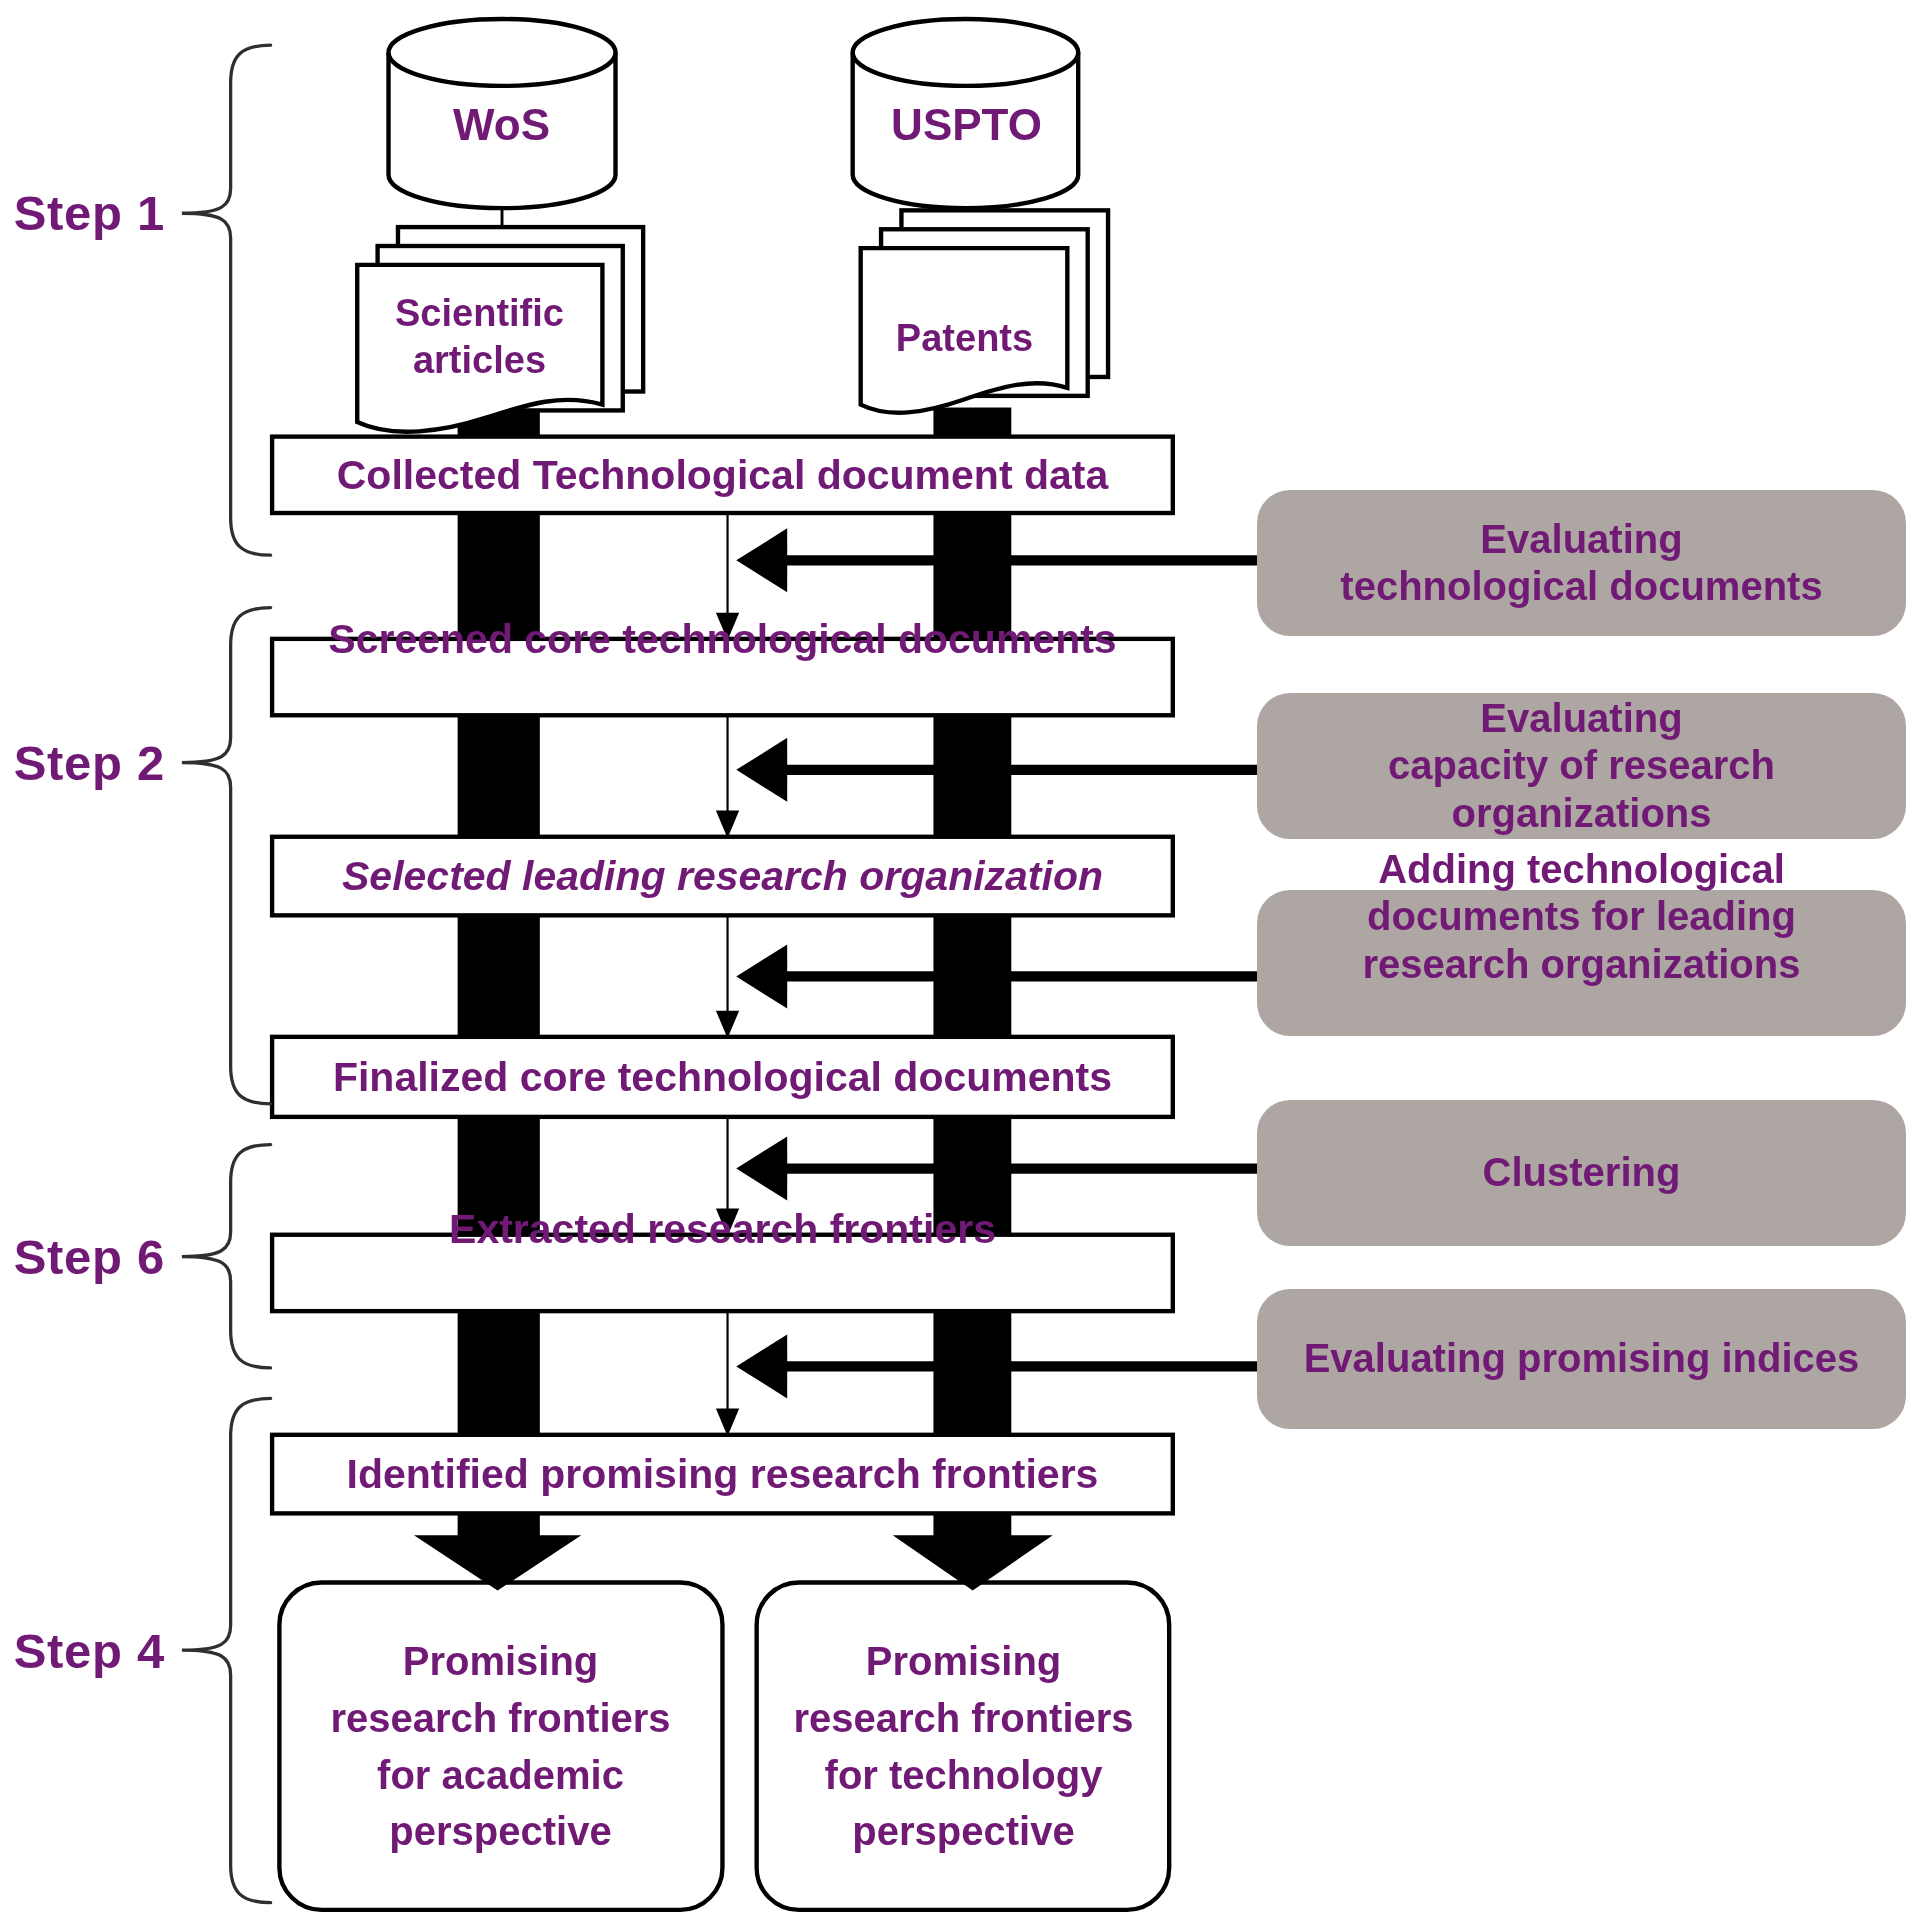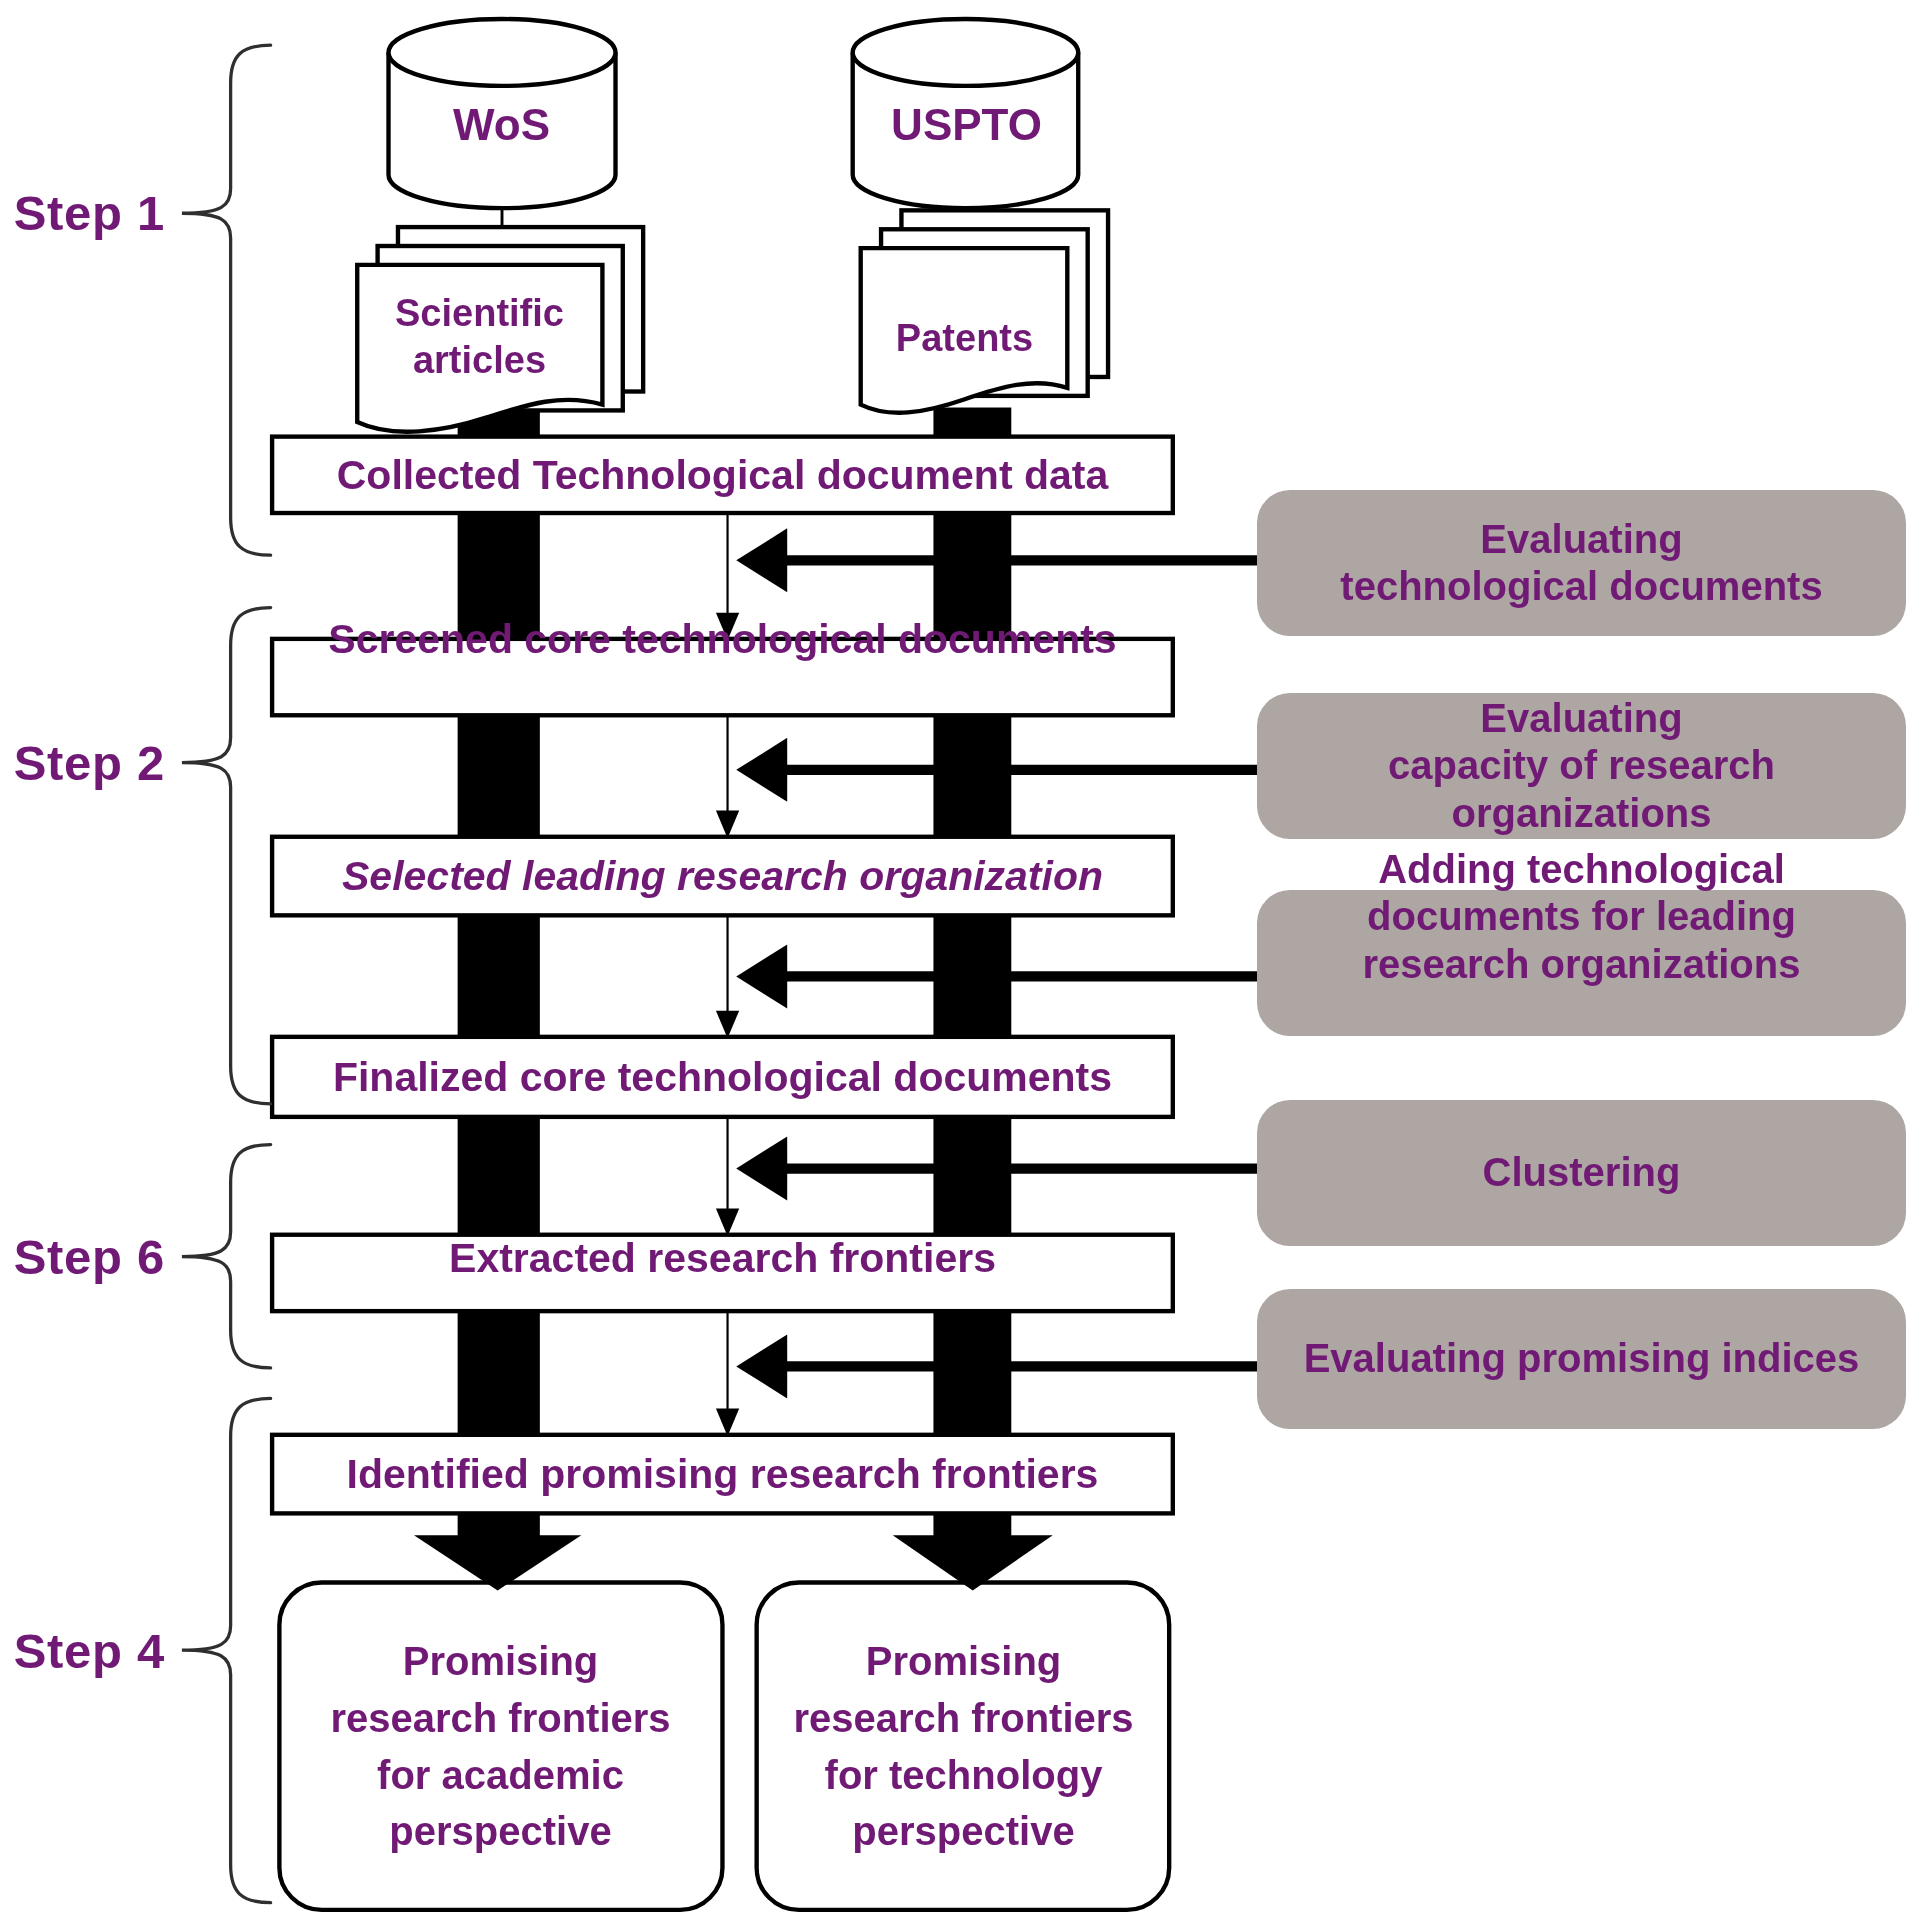--- a/index.html
+++ b/index.html
@@ -165,21 +165,21 @@
   <div class="txt cyl-label" style="left:859px;top:96px;width:215px;height:58px;">USPTO</div>
 
   <div class="txt doc-label" style="left:357px;top:282px;width:245px;height:109px;">Scientific
 articles</div>
   <div class="txt doc-label" style="left:861px;top:306px;width:207px;height:65px;">Patents</div>
 
   <div class="txt pipe-label" style="top:437px;height:76px;">Collected Technological document data</div>
   <div class="txt pipe-label" style="top:601px;height:76px;">Screened core technological documents</div>
   <div class="txt pipe-label" style="top:837px;height:79px;font-style:italic;">Selected leading research organization</div>
   <div class="txt pipe-label" style="top:1037px;height:80px;">Finalized core technological documents</div>
-  <div class="txt pipe-label" style="top:1220px;height:76px;">Extracted research frontiers</div>
+  <div class="txt pipe-label" style="top:1191px;height:76px;">Extracted research frontiers</div>
   <div class="txt pipe-label" style="top:1435px;height:79px;">Identified promising research frontiers</div>
 
   <div class="txt anno-label" style="top:490px;height:146px;">Evaluating
 technological documents</div>
   <div class="txt anno-label" style="top:693px;height:146px;">Evaluating
 capacity of research
 organizations</div>
   <div class="txt anno-label" style="top:862px;height:110px;">Adding technological
 documents for leading
 research organizations</div>

